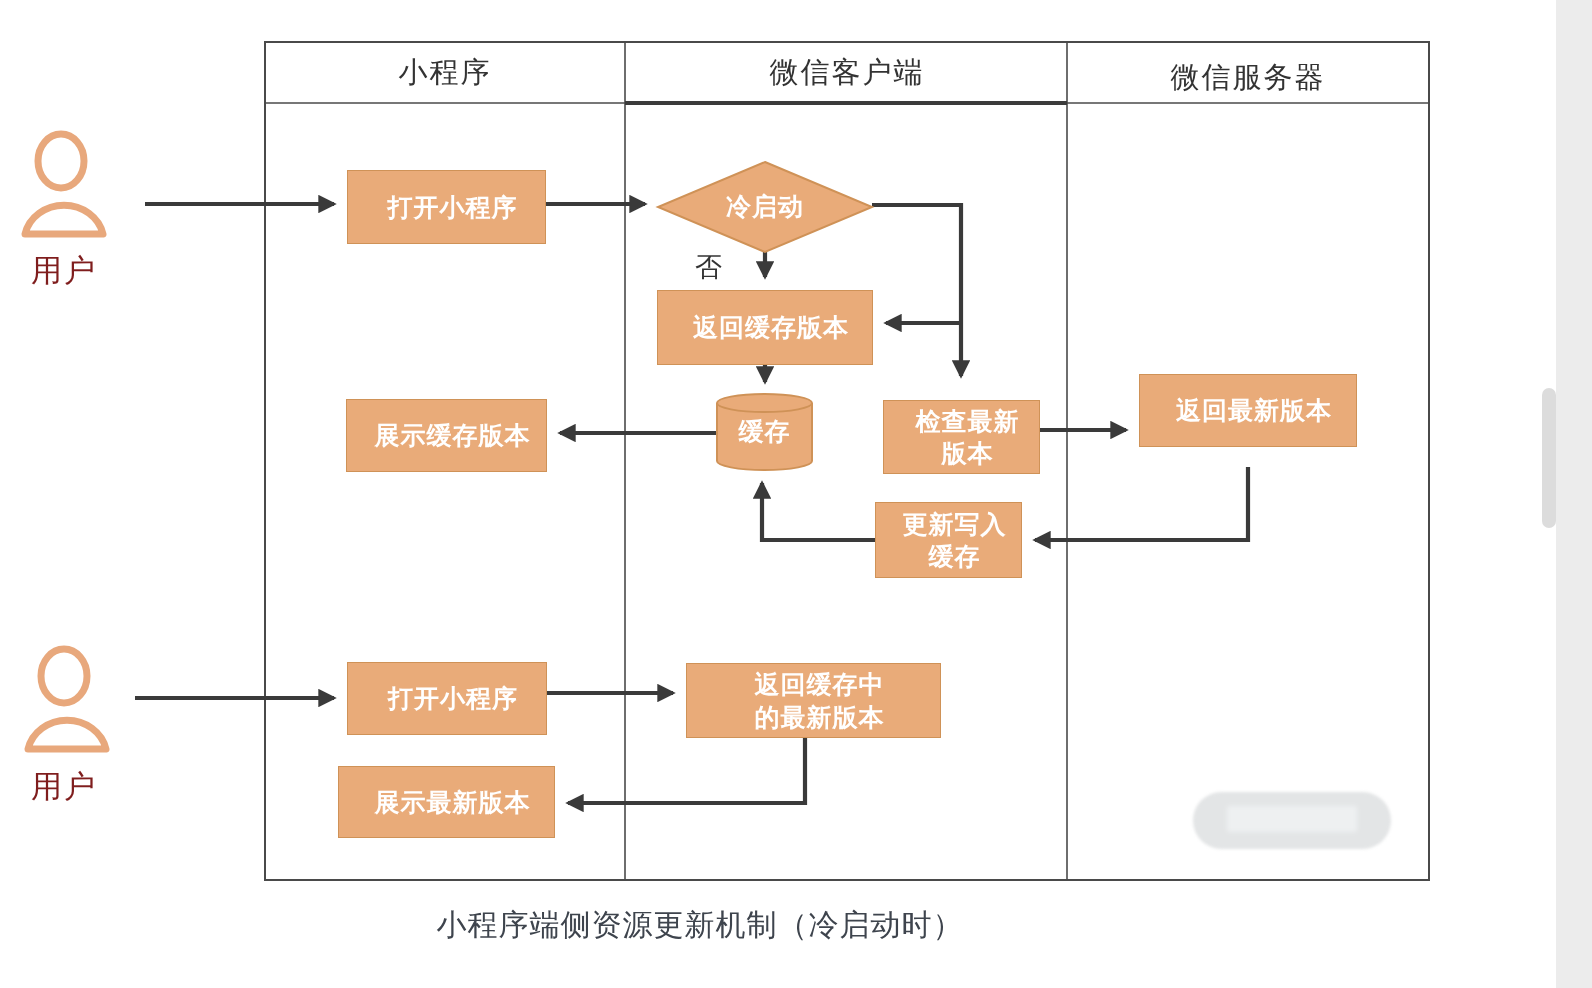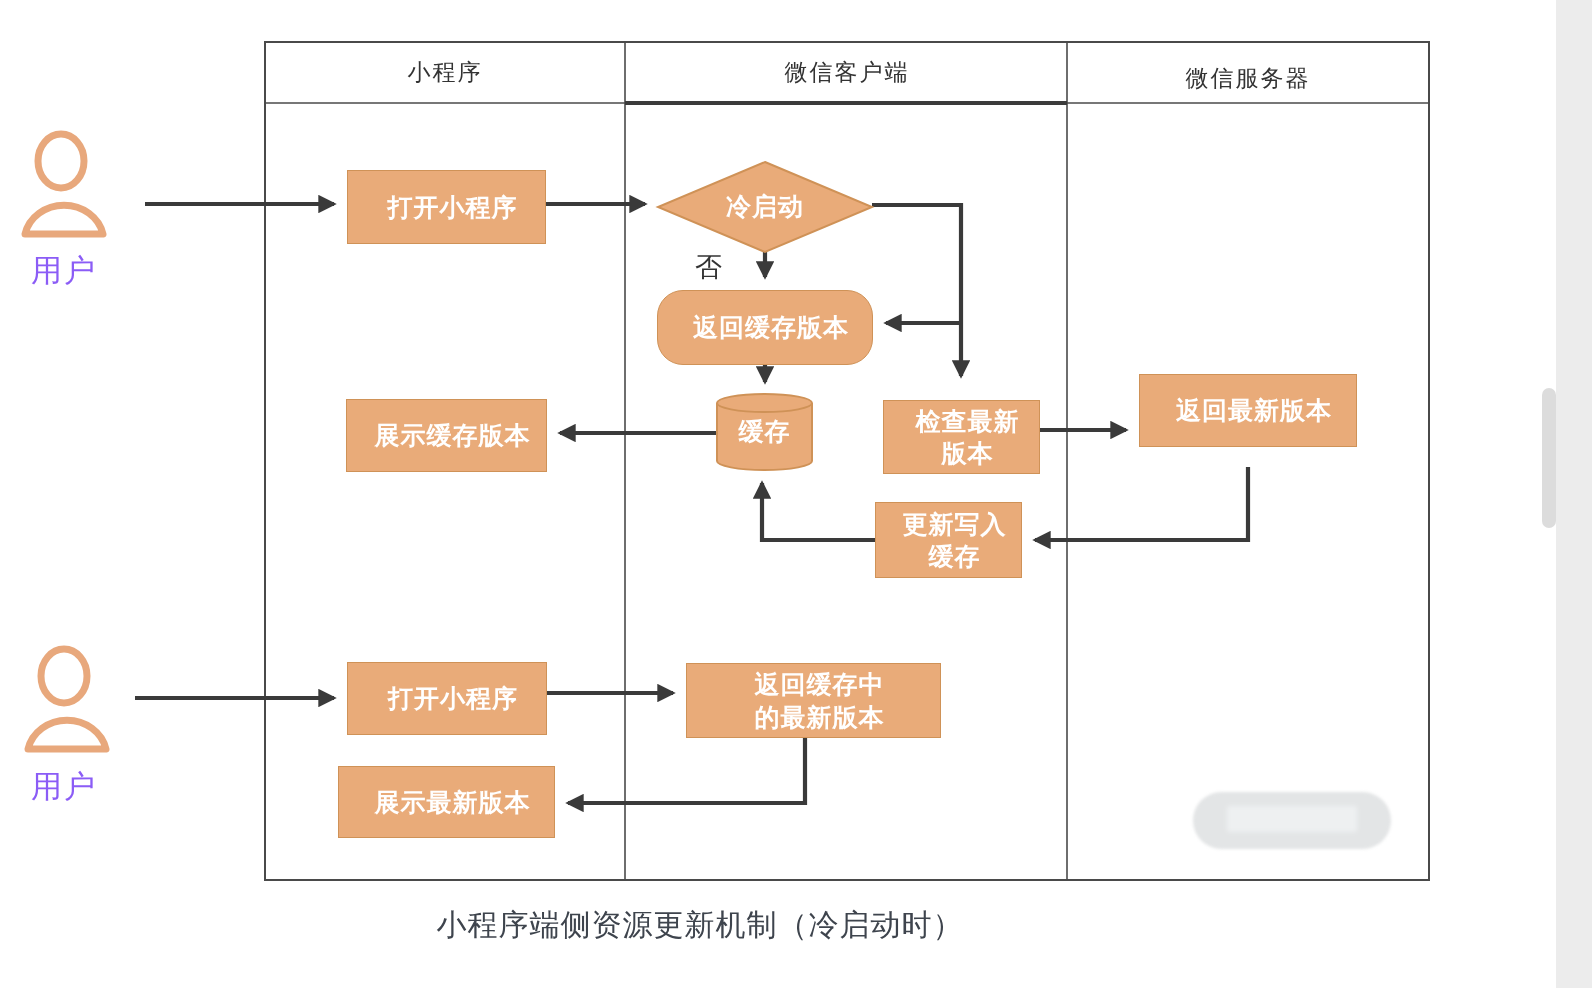--- a/index.html
+++ b/index.html
@@ -16,33 +16,33 @@
     --watermark:#e3e5e6;
   }
   *{margin:0;padding:0;box-sizing:border-box;}
   html,body{background:#ffffff;}
   body{font-family:"Liberation Sans","DejaVu Sans",sans-serif;}
   .stage{position:relative;width:1592px;height:988px;background:#ffffff;overflow:hidden;}
   .layer{position:absolute;left:0;top:0;}
 
   
   .lane-title{position:absolute;display:flex;align-items:center;justify-content:center;
-    font-size:23px;color:var(--text-dark);letter-spacing:2px;}
+    font-size:29px;color:var(--text-dark);letter-spacing:2px;}
 
   
   .node{position:absolute;display:flex;align-items:center;justify-content:center;
     background:var(--node-fill);border:1.5px solid var(--node-border);
     color:var(--node-text);font-size:25px;font-weight:700;text-align:center;
     line-height:1.3;white-space:pre-line;letter-spacing:1px;padding-left:12px;}
   .node-ghost{position:absolute;display:flex;align-items:center;justify-content:center;
     color:var(--node-text);font-size:25px;font-weight:700;text-align:center;
     line-height:1.25;white-space:pre-line;letter-spacing:1px;background:transparent;border:none;}
 
   .edge-label{position:absolute;font-size:27px;color:var(--text-dark);}
-  .actor-label{position:absolute;width:90px;text-align:center;font-size:31px;color:#8b5cf6;letter-spacing:2px;}
+  .actor-label{position:absolute;width:90px;text-align:center;font-size:31px;color:#7f1d1d;letter-spacing:2px;}
 
   .caption{position:absolute;left:260px;top:905px;width:880px;text-align:center;
     font-size:30px;color:var(--caption-color);letter-spacing:1px;}
 
   .watermark{position:absolute;left:1193px;top:792px;width:198px;height:57px;
     border-radius:29px;background:var(--watermark);filter:blur(1.5px);overflow:hidden;}
   .watermark .inner{position:absolute;left:34px;top:14px;width:130px;height:26px;background:#eef0f1;filter:blur(2px);}
 
   .scroll-track{position:absolute;left:1556px;top:0;width:36px;height:988px;background:var(--scroll-track);}
   .scroll-thumb{position:absolute;left:1542px;top:388px;width:14px;height:140px;border-radius:7px;background:var(--scroll-thumb);}
@@ -111,21 +111,21 @@
 
   <div class="lane-title" style="left:265px;top:42px;width:360px;height:61px;">小程序</div>
   <div class="lane-title" style="left:625px;top:42px;width:444px;height:61px;">微信客户端</div>
   <div class="lane-title" style="left:1067px;top:42px;width:362px;height:72px;">微信服务器</div>
 
   <div class="actor-label" style="left:19px;top:250px;">用户</div>
   <div class="actor-label" style="left:19px;top:766px;">用户</div>
 
   <div class="node" style="left:347px;top:170px;width:199px;height:74px;">打开小程序</div>
   <div class="node-ghost" style="left:658px;top:162px;width:214px;height:90px;">冷启动</div>
-  <div class="node" style="left:657px;top:290px;width:216px;height:75px;border-radius:26px;">返回缓存版本</div>
+  <div class="node" style="left:657px;top:290px;width:216px;height:75px;">返回缓存版本</div>
   <div class="node-ghost" style="left:717px;top:398px;width:95px;height:68px;">缓存</div>
   <div class="node" style="left:346px;top:399px;width:201px;height:73px;">展示缓存版本</div>
   <div class="node" style="left:883px;top:393px;width:157px;height:74px;margin-top:7px;">检查最新
 版本</div>
   <div class="node" style="left:1139px;top:374px;width:218px;height:73px;">返回最新版本</div>
   <div class="node" style="left:875px;top:502px;width:147px;height:76px;">更新写入
 缓存</div>
   <div class="node" style="left:347px;top:662px;width:200px;height:73px;">打开小程序</div>
   <div class="node" style="left:686px;top:663px;width:255px;height:75px;">返回缓存中
 的最新版本</div>

